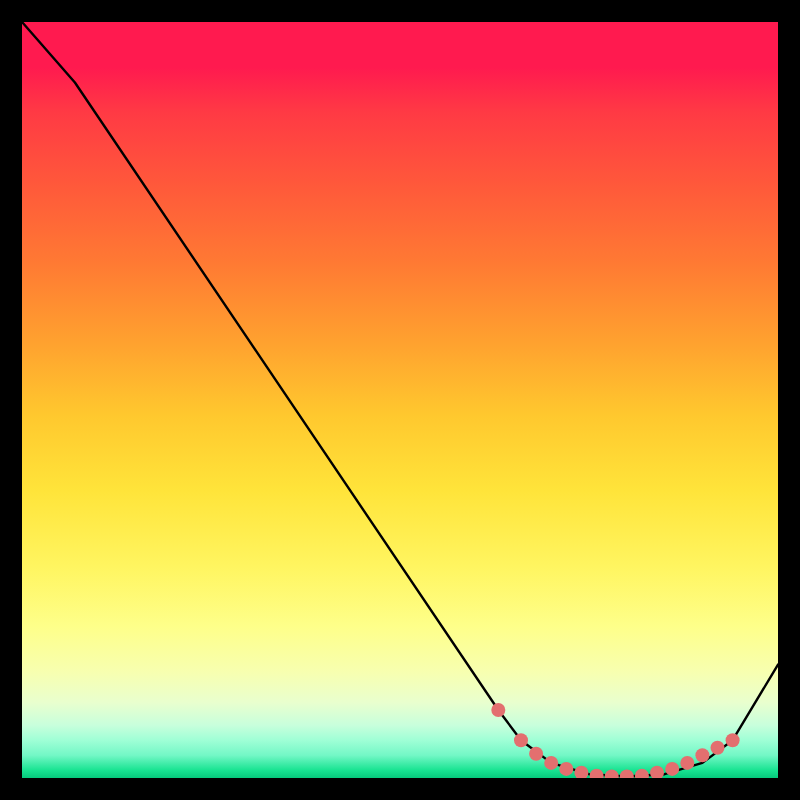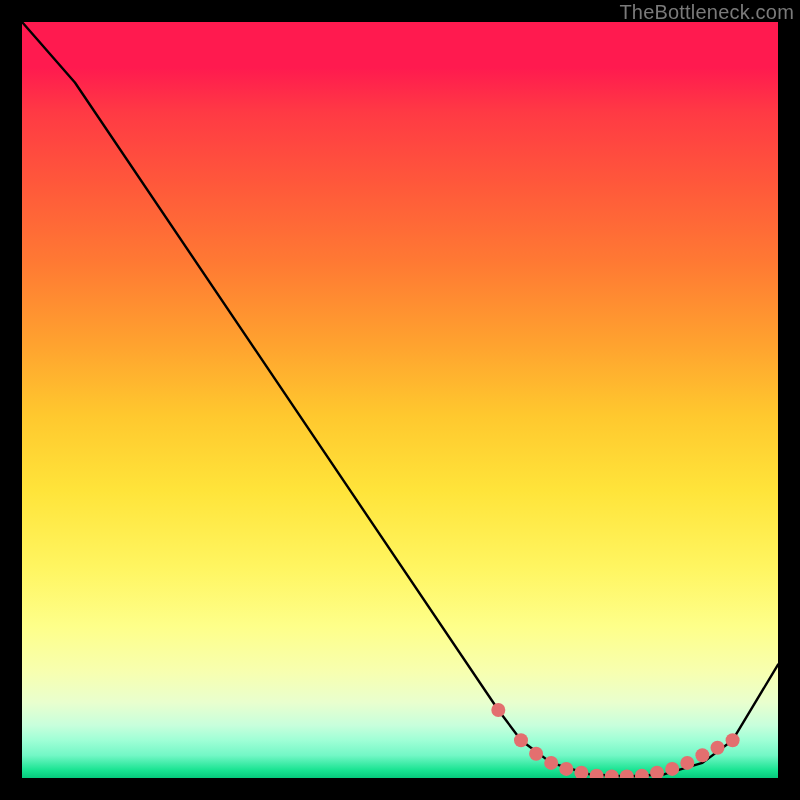--- a/index.html
+++ b/index.html
@@ -82,14 +82,13 @@
           <circle cx="619.9" cy="753.7" r="7" fill="#e36f6f"></circle>
           <circle cx="635.0" cy="750.7" r="7" fill="#e36f6f"></circle>
           <circle cx="650.2" cy="746.9" r="7" fill="#e36f6f"></circle>
           <circle cx="665.3" cy="740.9" r="7" fill="#e36f6f"></circle>
           <circle cx="680.4" cy="733.3" r="7" fill="#e36f6f"></circle>
           <circle cx="695.5" cy="725.8" r="7" fill="#e36f6f"></circle>
           <circle cx="710.6" cy="718.2" r="7" fill="#e36f6f"></circle>
         </g>
     </svg>
   </div>
-  <div class="watermark">TheBottleneck.com</div>
 </div>
 
 </body></html>

